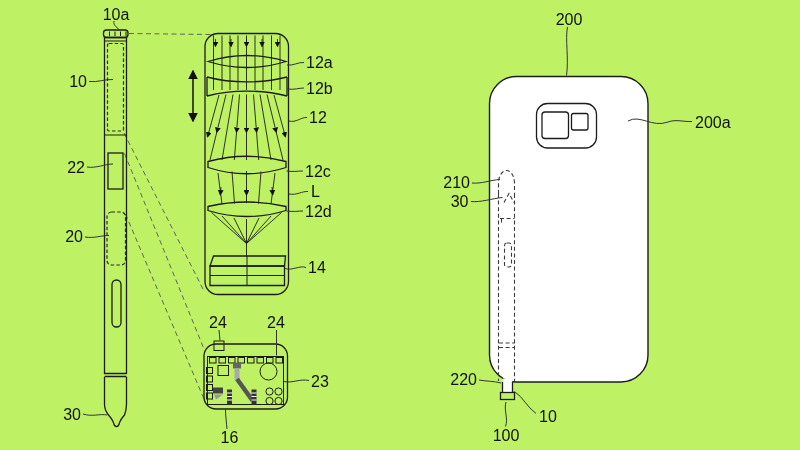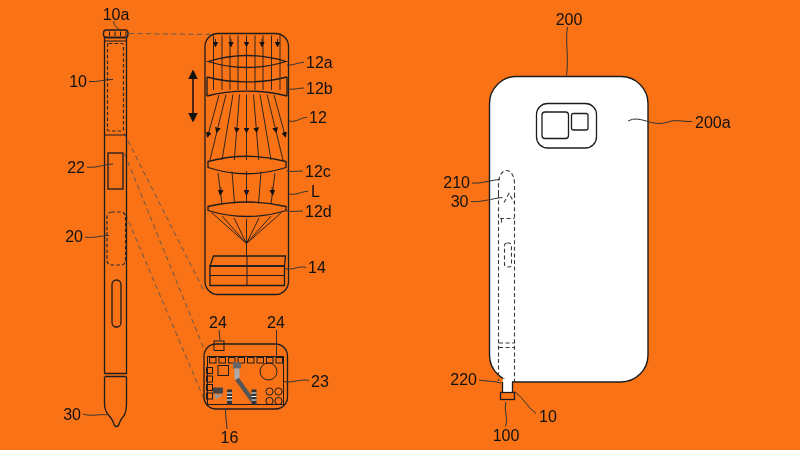--- a/index.html
+++ b/index.html
@@ -1,16 +1,16 @@
 <!DOCTYPE html>
 <html><head>
 <meta charset="utf-8">
 <style>
   html,body{margin:0;padding:0;background:#ffffff;}
-  .canvas{position:relative;width:800px;height:450px;background:#f97316;overflow:hidden;
+  .canvas{position:relative;width:800px;height:450px;background:#bef264;overflow:hidden;
           font-family:"Liberation Sans", sans-serif;}
   svg{position:absolute;left:0;top:0;}
   text{font-family:"Liberation Sans", sans-serif;font-size:16px;fill:#111;}
   .ln{stroke:#1c1c1c;stroke-width:1.3;fill:none;}
   .thin{stroke:#1c1c1c;stroke-width:1;fill:none;}
   .ray{stroke:#1c1c1c;stroke-width:0.9;fill:none;}
   .leader{stroke:#333;stroke-width:1;fill:none;}
   .dash{stroke:#555;stroke-width:0.9;fill:none;stroke-dasharray:5 3.5;}
   .pendash{stroke:#3a3a3a;stroke-width:1.1;fill:none;stroke-dasharray:4 2.6;}
   .compdash{stroke:#2a2a2a;stroke-width:1.2;fill:none;stroke-dasharray:3.5 2.2;}

